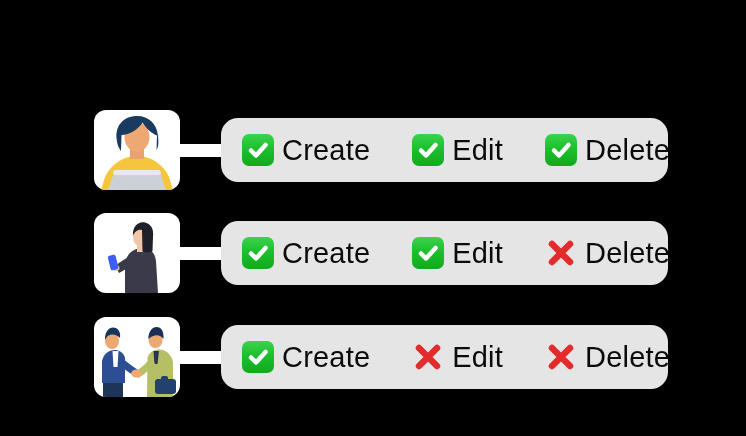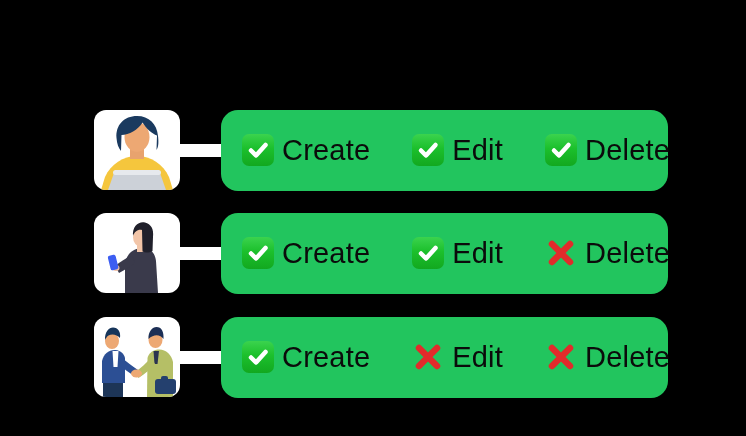--- a/index.html
+++ b/index.html
@@ -38,22 +38,22 @@
   .connector {
     width: 45px;
     height: 13px;
     background: #ffffff;
     margin: 0 -2px;
     flex: 0 0 auto;
   }
 
   .card {
     width: 447px;
-    height: 81px;
-    background: #22c55e;
+    height: 64px;
+    background: #e5e5e5;
     border-radius: 17px;
     display: flex;
     align-items: center;
     padding: 0 21px;
     gap: 42px;
     flex: 0 0 auto;
     position: relative;
     z-index: 1;
   }
 

